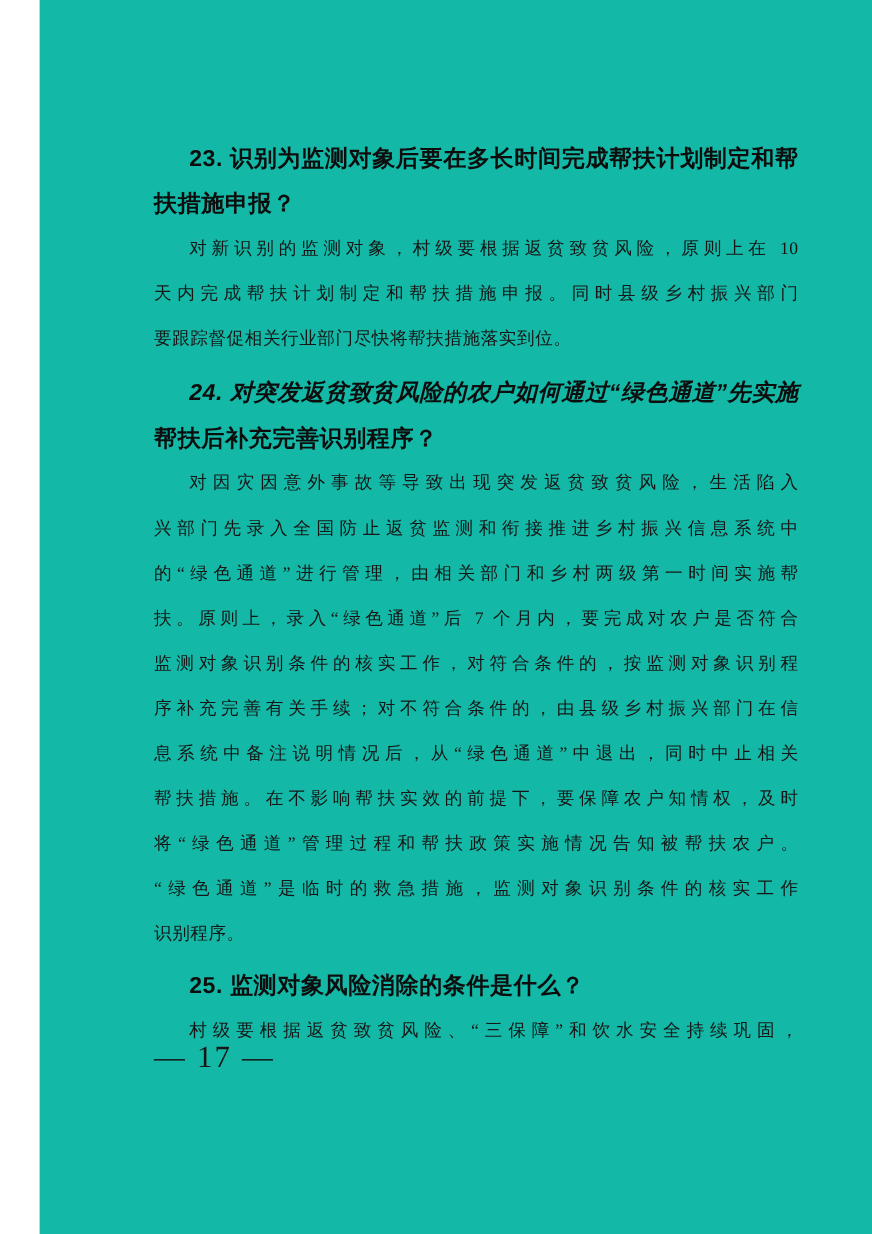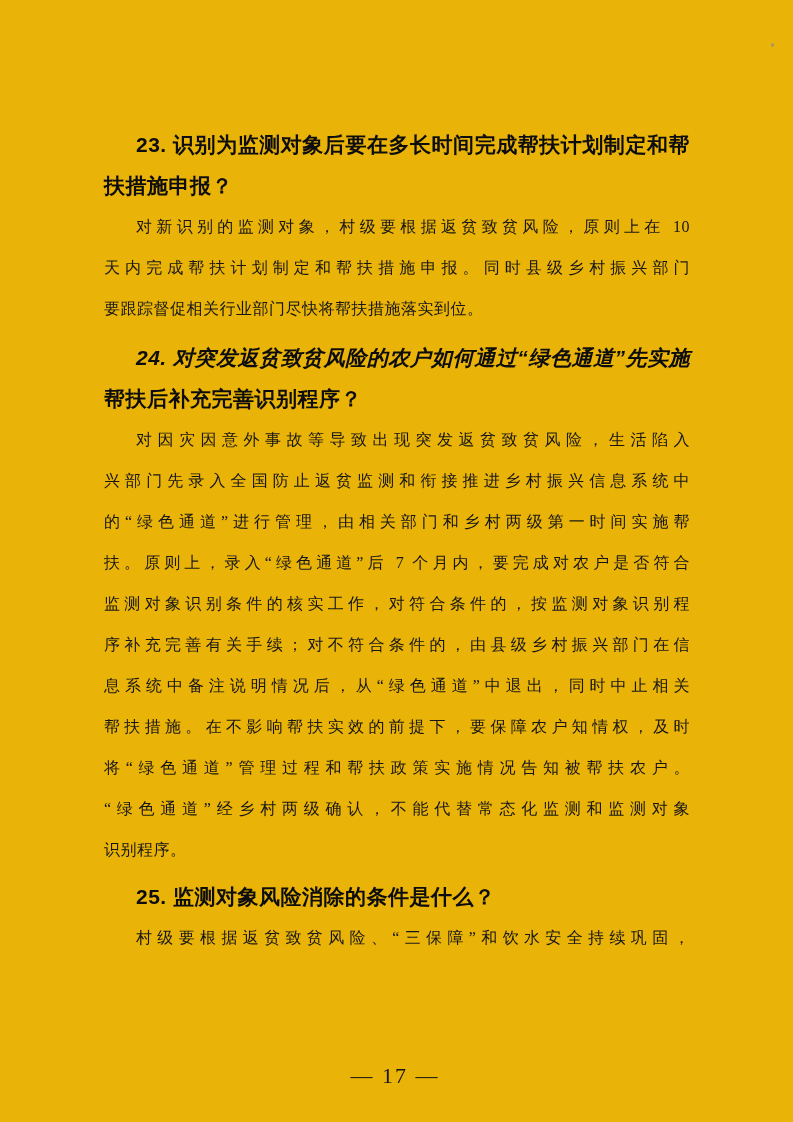--- a/index.html
+++ b/index.html
@@ -10,21 +10,22 @@
   body {
     width: 793px;
     height: 1122px;
     position: relative;
     overflow: hidden;
     font-family: "Liberation Serif", serif;
   }
   .page {
     position: absolute;
     inset: 0;
-    background: #eab308;
+    background: #14b8a6;
+    margin-left: 36px;
   }
   .content {
     position: absolute;
     left: 104px;
     top: 124px;
     width: 586px;
     color: #161616;
   }
   .line {
     height: 41px;
@@ -53,26 +54,26 @@
   .line.mt {
     margin-top: 8px;
     font-style: italic;
   }
   .line.mt2 {
     margin-top: 6px;
   }
   .footer {
     position: absolute;
     left: 104px;
-    top: 1062px;
+    top: 948px;
     width: 586px;
-    text-align: center;
+    text-align: left;
     padding-right: 4px;
     box-sizing: border-box;
-    font-size: 22px;
+    font-size: 28px;
     line-height: 28px;
     letter-spacing: 2px;
     color: #161616;
     font-family: "Liberation Serif", serif;
   }
   .speck {
     position: absolute;
     left: 771px;
     top: 43px;
     width: 3px;
@@ -100,21 +101,21 @@
     <div class="line h nj">帮扶后补充完善识别程序？</div>
     <div class="line ind">对因灾因意外事故等导致出现突发返贫致贫风险，生活陷入</div>
     <div class="line">兴部门先录入全国防止返贫监测和衔接推进乡村振兴信息系统中</div>
     <div class="line">的“绿色通道”进行管理，由相关部门和乡村两级第一时间实施帮</div>
     <div class="line">扶。原则上，录入“绿色通道”后 7 个月内，要完成对农户是否符合</div>
     <div class="line">监测对象识别条件的核实工作，对符合条件的，按监测对象识别程</div>
     <div class="line">序补充完善有关手续；对不符合条件的，由县级乡村振兴部门在信</div>
     <div class="line">息系统中备注说明情况后，从“绿色通道”中退出，同时中止相关</div>
     <div class="line">帮扶措施。在不影响帮扶实效的前提下，要保障农户知情权，及时</div>
     <div class="line">将“绿色通道”管理过程和帮扶政策实施情况告知被帮扶农户。</div>
-    <div class="line">“绿色通道”经乡村两级确认，不能代替常态化监测和监测对象</div>
+    <div class="line">“绿色通道”是临时的救急措施，监测对象识别条件的核实工作</div>
     <div class="line nj">识别程序。</div>
 
     <div class="line h ind nj mt2">25. 监测对象风险消除的条件是什么？</div>
     <div class="line ind">村级要根据返贫致贫风险、“三保障”和饮水安全持续巩固，</div>
 
   </div>
 
   <div class="footer">— 17 —</div>
 </div>
 

